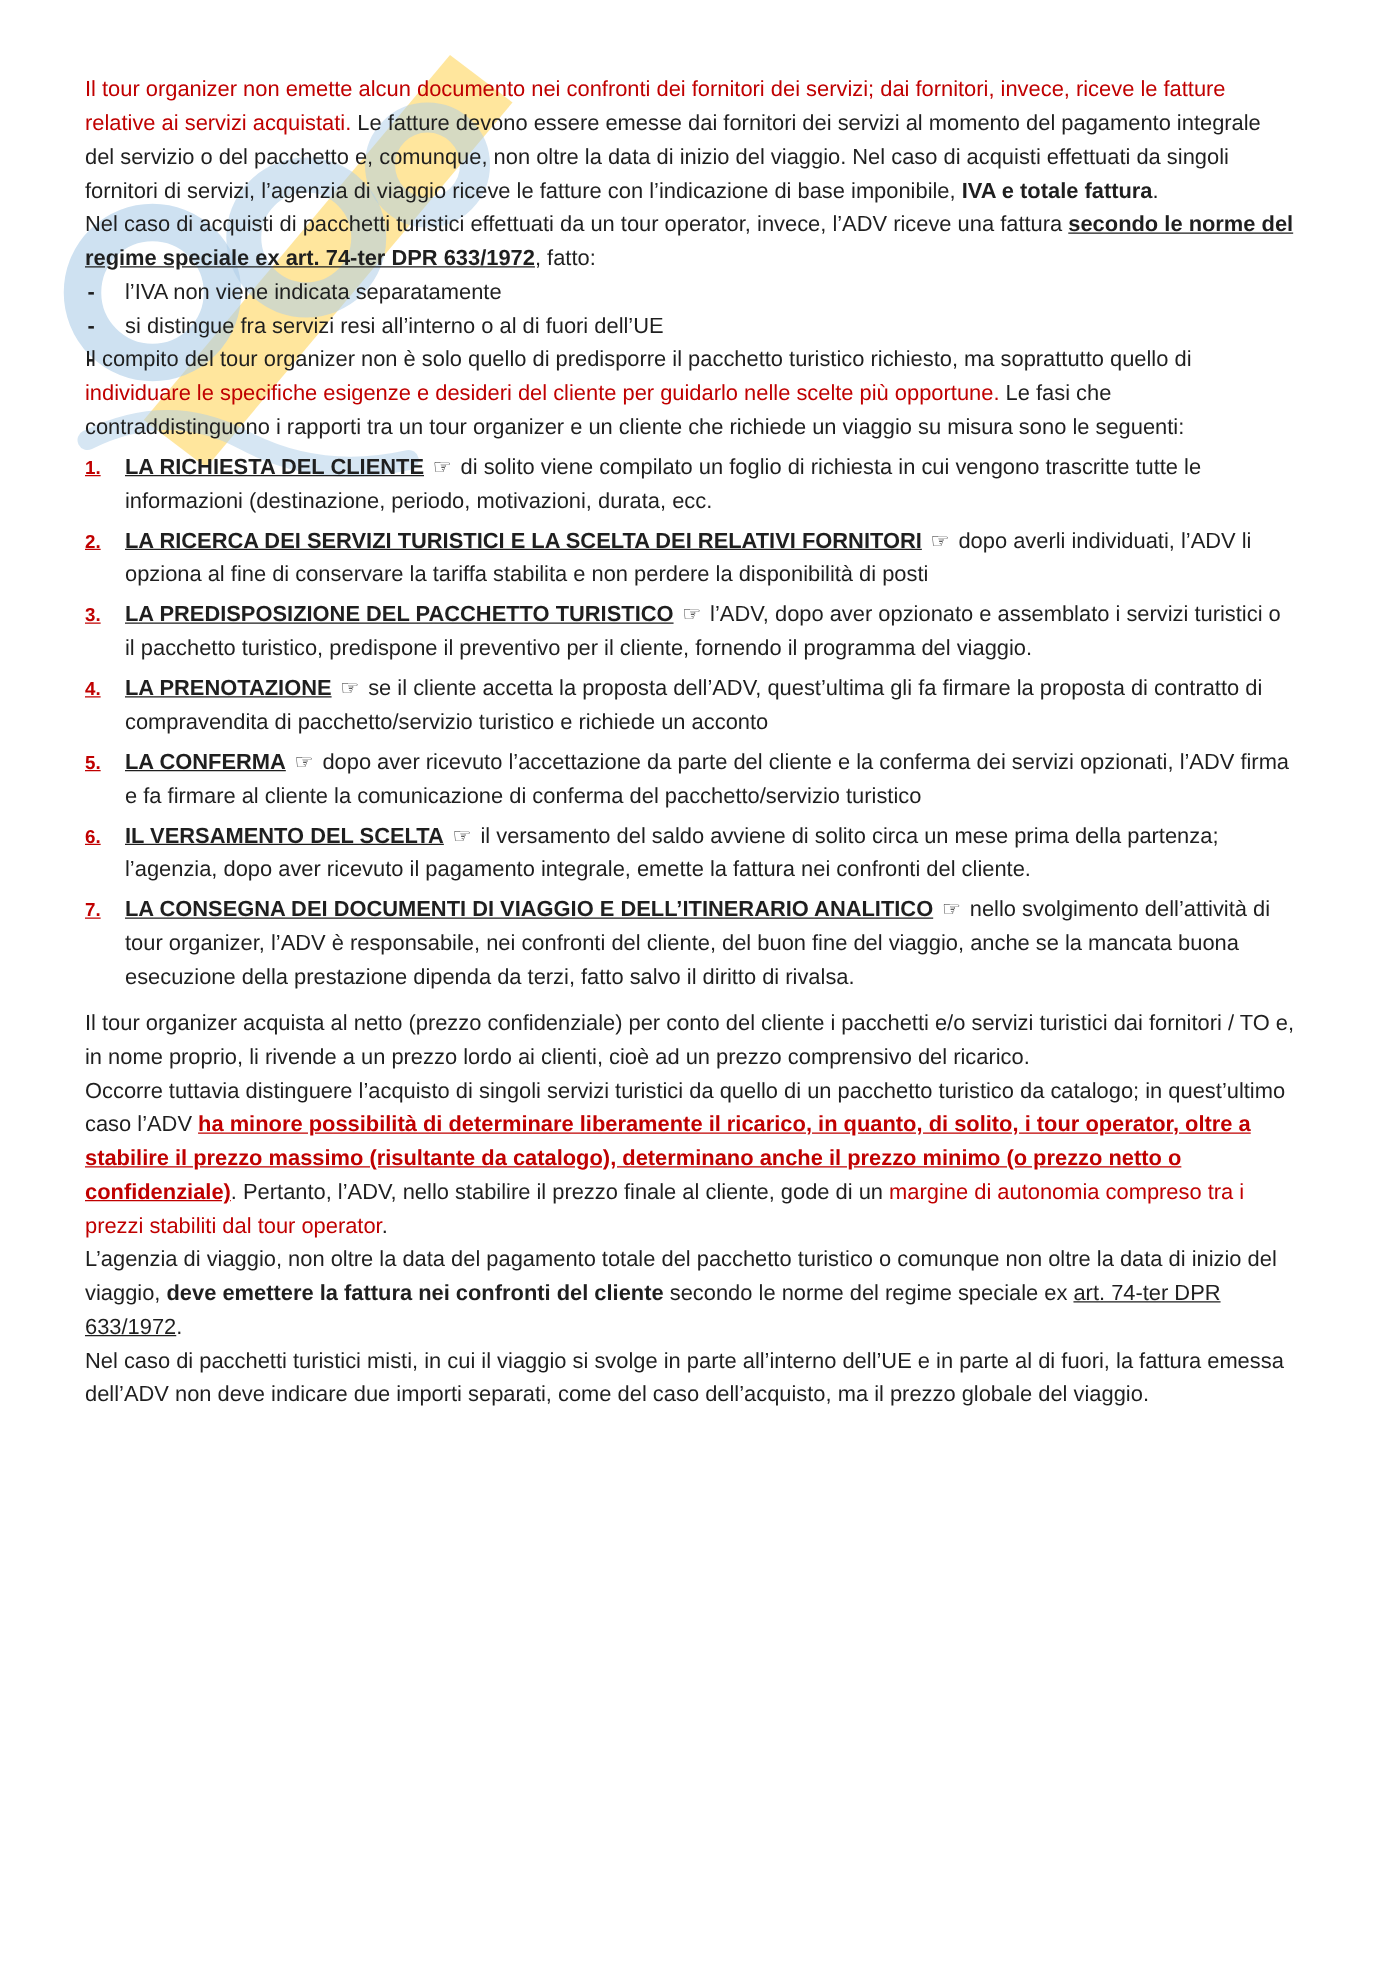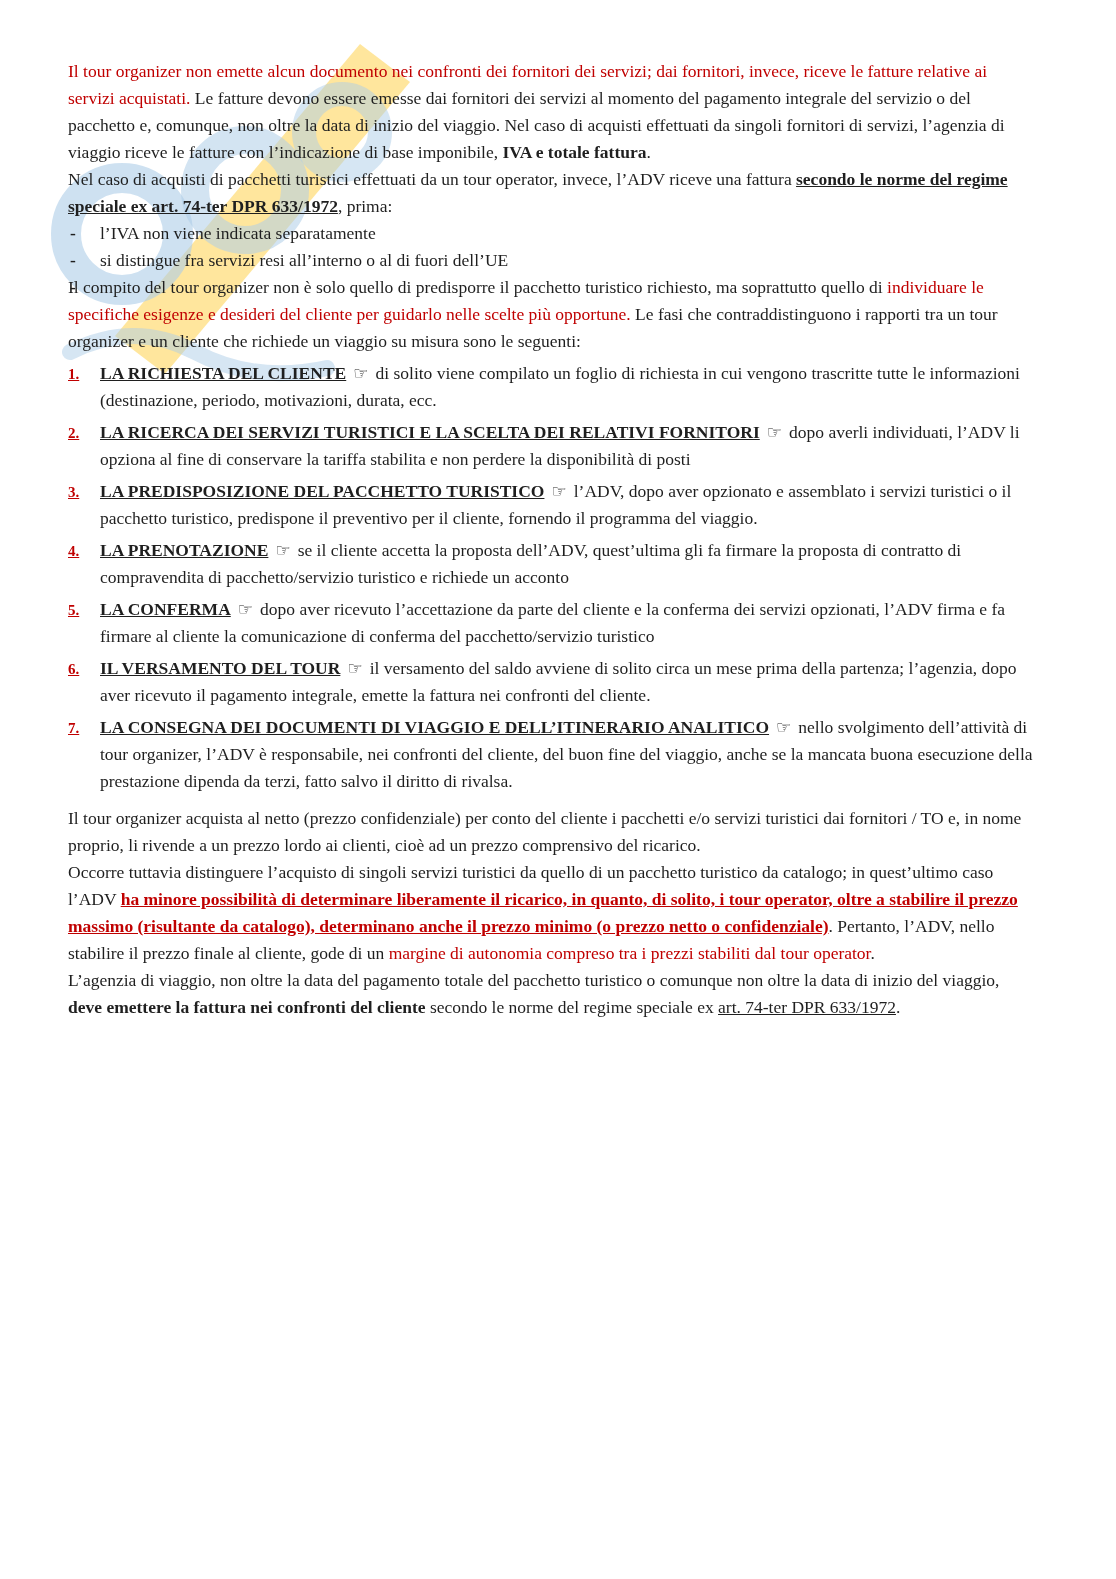--- a/index.html
+++ b/index.html
@@ -10,21 +10,20 @@
     position: relative;
     width: 1116px;
     min-height: 1579px;
     margin: 0 auto;
     background: #ffffff;
     padding: 58px 80px 90px 68px;
     color: var(--text, #1f1f1f);
     font-size: 17.5px;
     line-height: 27px;
     overflow: hidden;
-    font-family: Liberation Serif, serif;
   }
 
   .watermark {
     position: absolute;
     left: 15px;
     top: 22px;
     width: 430px;
     height: 420px;
     z-index: 0;
     pointer-events: none;
@@ -75,21 +74,21 @@
     </svg>
   </div>
 
   <div class="content">
 
     <p>
       <span class="red">Il tour organizer non emette alcun documento nei confronti dei fornitori dei servizi; dai fornitori, invece, riceve le fatture relative ai servizi acquistati.</span><span> Le fatture devono essere emesse dai fornitori dei servizi al momento del pagamento integrale del servizio o del pacchetto e, comunque, non oltre la data di inizio del viaggio. Nel caso di acquisti effettuati da singoli fornitori di servizi, l’agenzia di viaggio riceve le fatture con l’indicazione di base imponibile, </span><span class="bold">IVA e totale fattura</span><span>.</span>
     </p>
 
     <p>
-      <span>Nel caso di acquisti di pacchetti turistici effettuati da un tour operator, invece, l’ADV riceve una fattura </span><span class="bold underline">secondo le norme del regime speciale ex art. 74-ter DPR 633/1972</span><span>, prima:</span>
+      <span>Nel caso di acquisti di pacchetti turistici effettuati da un tour operator, invece, l’ADV riceve una fattura </span><span class="bold underline">secondo le norme del regime speciale ex art. 74-ter DPR 633/1972</span><span>, fatto:</span>
     </p>
 
     <ul class="dash-list">
       <li class="dash-item">
         <span class="marker">-</span>
         <span>l’IVA non viene indicata separatamente</span>
       </li>
       <li class="dash-item">
         <span class="marker">-</span>
         <span>si distingue fra servizi resi all’interno o al di fuori dell’UE</span>
@@ -114,33 +113,34 @@
       <li class="step">
         <span class="num">3.</span><span class="step-title">LA PREDISPOSIZIONE DEL PACCHETTO TURISTICO</span><span class="pointer">☞</span><span>l’ADV, dopo aver opzionato e assemblato i servizi turistici o il pacchetto turistico, predispone il preventivo per il cliente, fornendo il programma del viaggio.</span>
       </li>
       <li class="step">
         <span class="num">4.</span><span class="step-title">LA PRENOTAZIONE</span><span class="pointer">☞</span><span>se il cliente accetta la proposta dell’ADV, quest’ultima gli fa firmare la proposta di contratto di compravendita di pacchetto/servizio turistico e richiede un acconto</span>
       </li>
       <li class="step">
         <span class="num">5.</span><span class="step-title">LA CONFERMA</span><span class="pointer">☞</span><span>dopo aver ricevuto l’accettazione da parte del cliente e la conferma dei servizi opzionati, l’ADV firma e fa firmare al cliente la comunicazione di conferma del pacchetto/servizio turistico</span>
       </li>
       <li class="step">
-        <span class="num">6.</span><span class="step-title">IL VERSAMENTO DEL TOUR</span><span class="pointer">☞</span><span>il versamento del saldo avviene di solito circa un mese prima della partenza; l’agenzia, dopo aver ricevuto il pagamento integrale, emette la fattura nei confronti del cliente.</span>
+        <span class="num">6.</span><span class="step-title">IL VERSAMENTO DEL SCELTA</span><span class="pointer">☞</span><span>il versamento del saldo avviene di solito circa un mese prima della partenza; l’agenzia, dopo aver ricevuto il pagamento integrale, emette la fattura nei confronti del cliente.</span>
       </li>
       <li class="step">
         <span class="num">7.</span><span class="step-title">LA CONSEGNA DEI DOCUMENTI DI VIAGGIO E DELL’ITINERARIO ANALITICO</span><span class="pointer">☞</span><span>nello svolgimento dell’attività di tour organizer, l’ADV è responsabile, nei confronti del cliente, del buon fine del viaggio, anche se la mancata buona esecuzione della prestazione dipenda da terzi, fatto salvo il diritto di rivalsa.</span>
       </li>
     </ol>
 
     <p>Il tour organizer acquista al netto (prezzo confidenziale) per conto del cliente i pacchetti e/o servizi turistici dai fornitori / TO e, in nome proprio, li rivende a un prezzo lordo ai clienti, cioè ad un prezzo comprensivo del ricarico.</p>
 
 
     <p>
       <span>Occorre tuttavia distinguere l’acquisto di singoli servizi turistici da quello di un pacchetto turistico da catalogo; in quest’ultimo caso l’ADV </span><span class="red bold underline">ha minore possibilità di determinare liberamente il ricarico, in quanto, di solito, i tour operator, oltre a stabilire il prezzo massimo (risultante da catalogo), determinano anche il prezzo minimo (o prezzo netto o confidenziale)</span><span>. Pertanto, l’ADV, nello stabilire il prezzo finale al cliente, gode di un </span><span class="red">margine di autonomia compreso tra i prezzi stabiliti dal tour operator</span><span>.</span>
     </p>
 
     <p>
       <span>L’agenzia di viaggio, non oltre la data del pagamento totale del pacchetto turistico o comunque non oltre la data di inizio del viaggio, </span><span class="bold">deve emettere la fattura nei confronti del cliente</span><span> secondo le norme del regime speciale ex </span><span class="underline">art. 74-ter DPR 633/1972</span><span>.</span>
     </p>
 
+    <p>Nel caso di pacchetti turistici misti, in cui il viaggio si svolge in parte all’interno dell’UE e in parte al di fuori, la fattura emessa dell’ADV non deve indicare due importi separati, come del caso dell’acquisto, ma il prezzo globale del viaggio.</p>
 
   </div>
 </div>
 
 </body></html>

